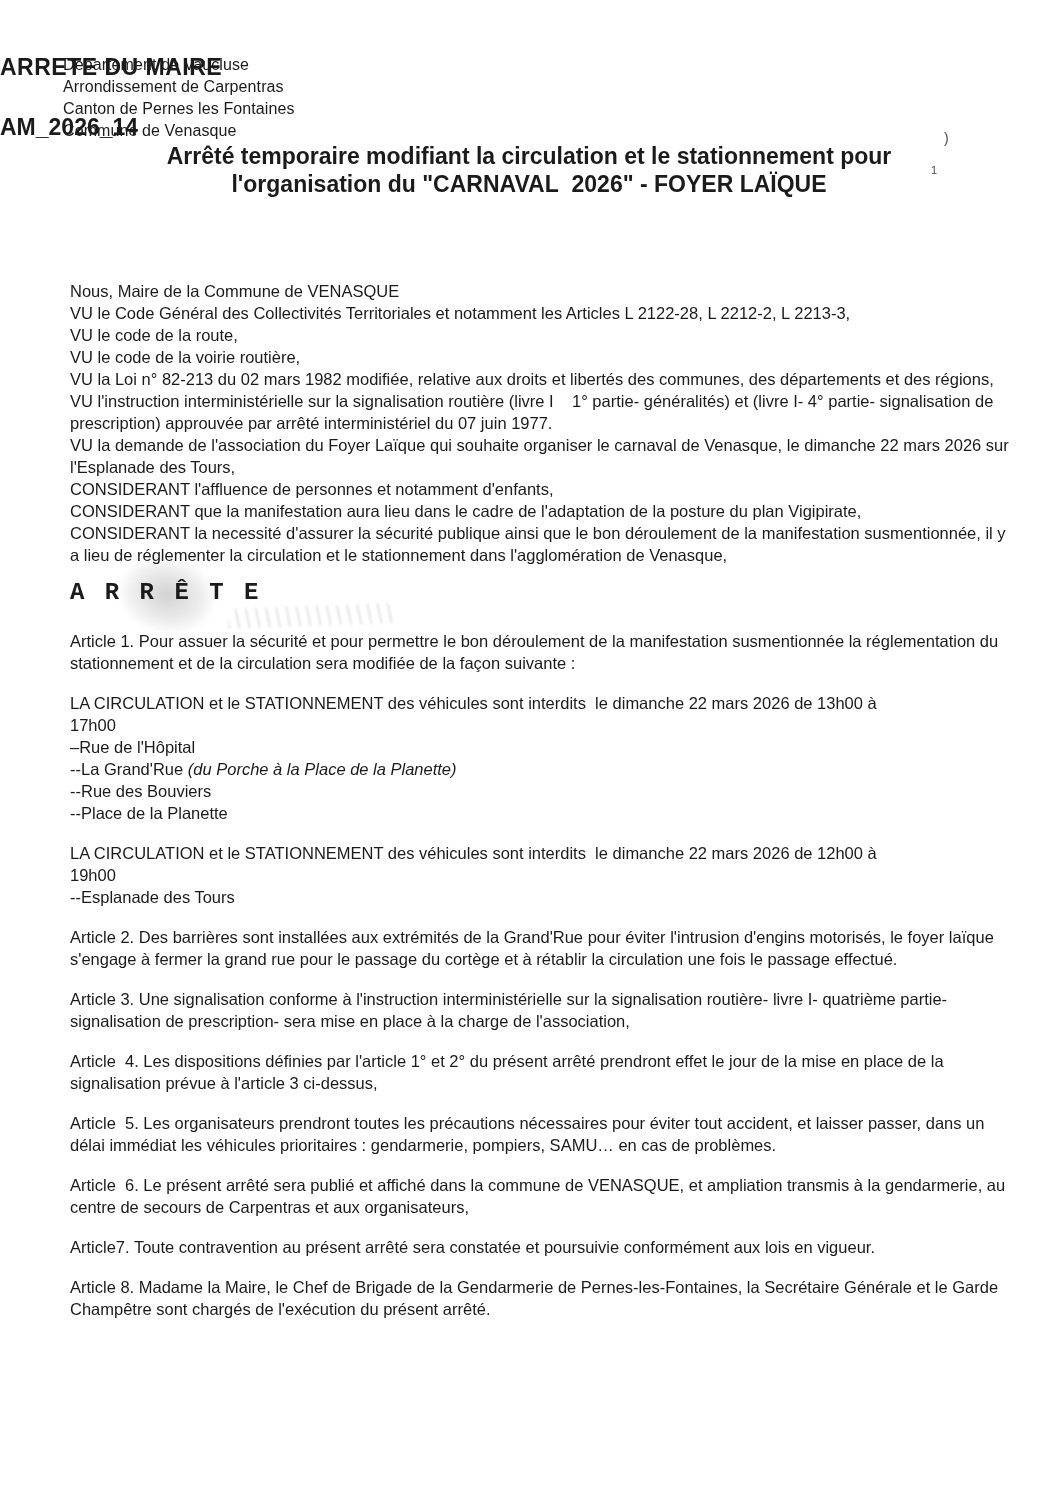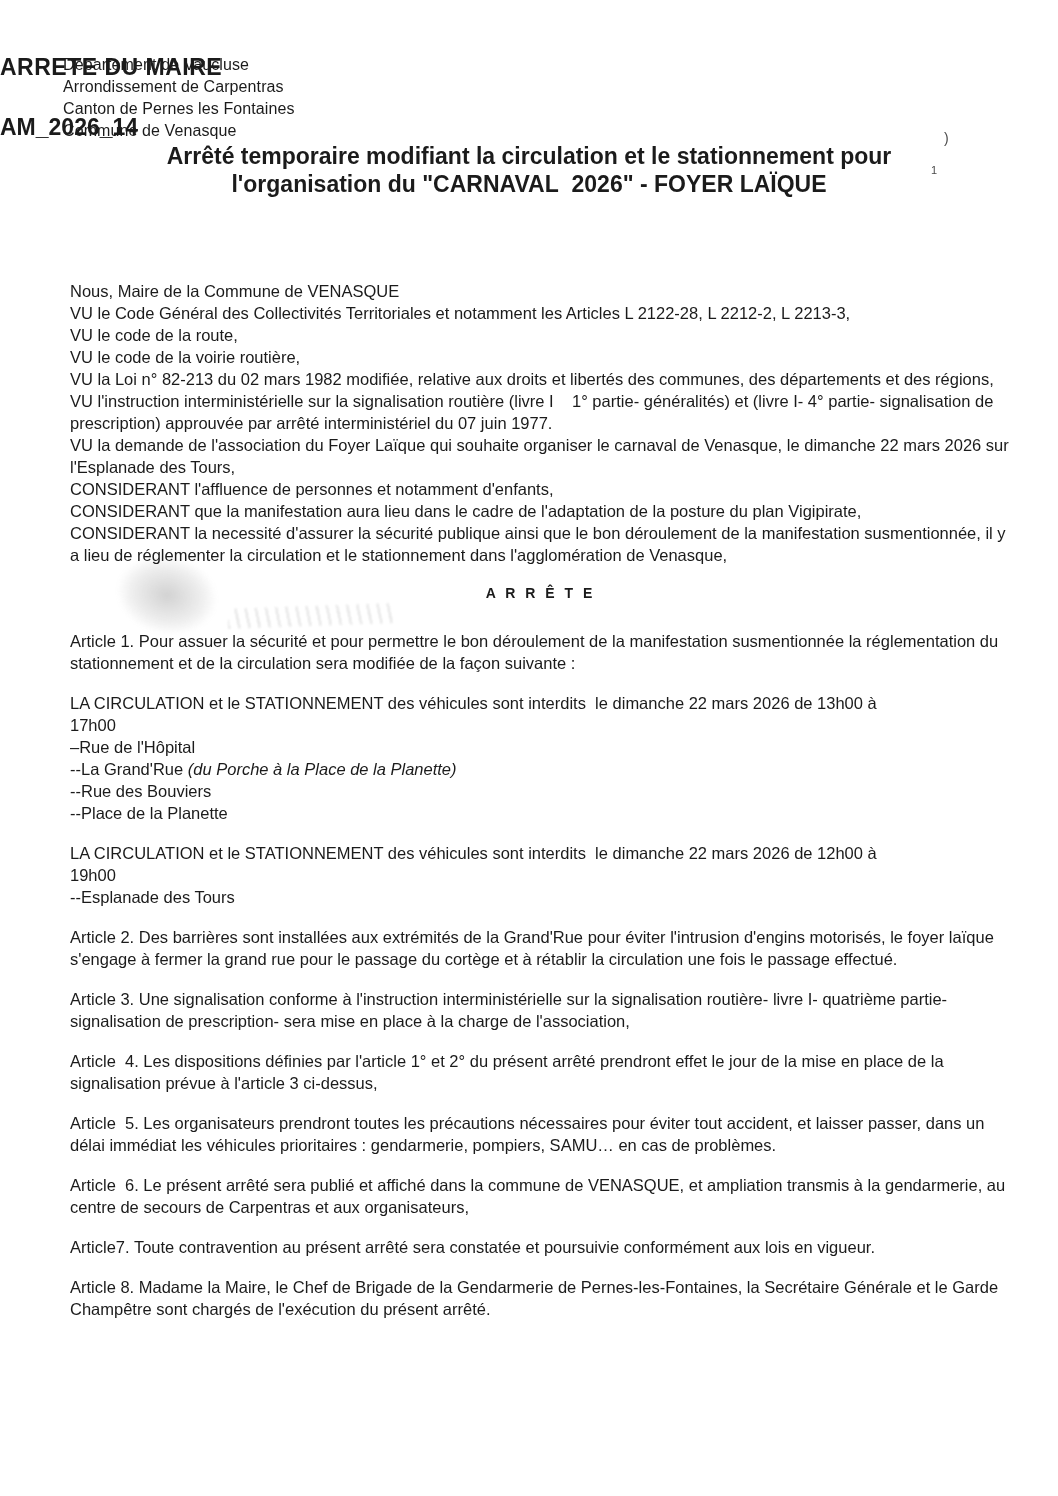--- a/index.html
+++ b/index.html
@@ -35,22 +35,22 @@
 
   .doc-body {
     position: absolute; left: 70px; top: 280px; width: 941px;
     font-size: 16.5px; line-height: 22px;
   }
   .line { min-height: 22px; }
   .b { font-weight: normal; }
   .i { font-style: italic; }
 
   .arrete-heading {
-    text-align: center; font-size: 14px; font-weight: bold;
-    letter-spacing: 3px; margin: 16px 0 26px 0;
+    text-align: left; font-size: 24px; font-weight: bold;
+    letter-spacing: 3px; margin: 16px 0 26px 0; font-family: Liberation Mono, monospace;
   }
   .block { margin-bottom: 18px; }
   .block:last-child { margin-bottom: 0; }
   .preamble { margin-bottom: 0; }
 
   
   .mark { position: absolute; color: #4a4a4a; }
   .mark1 { left: 944px; top: 130px; font-size: 14px; }
   .mark2 { left: 931px; top: 164px; font-size: 11px; }
   .smudge { position: absolute; pointer-events: none; }

